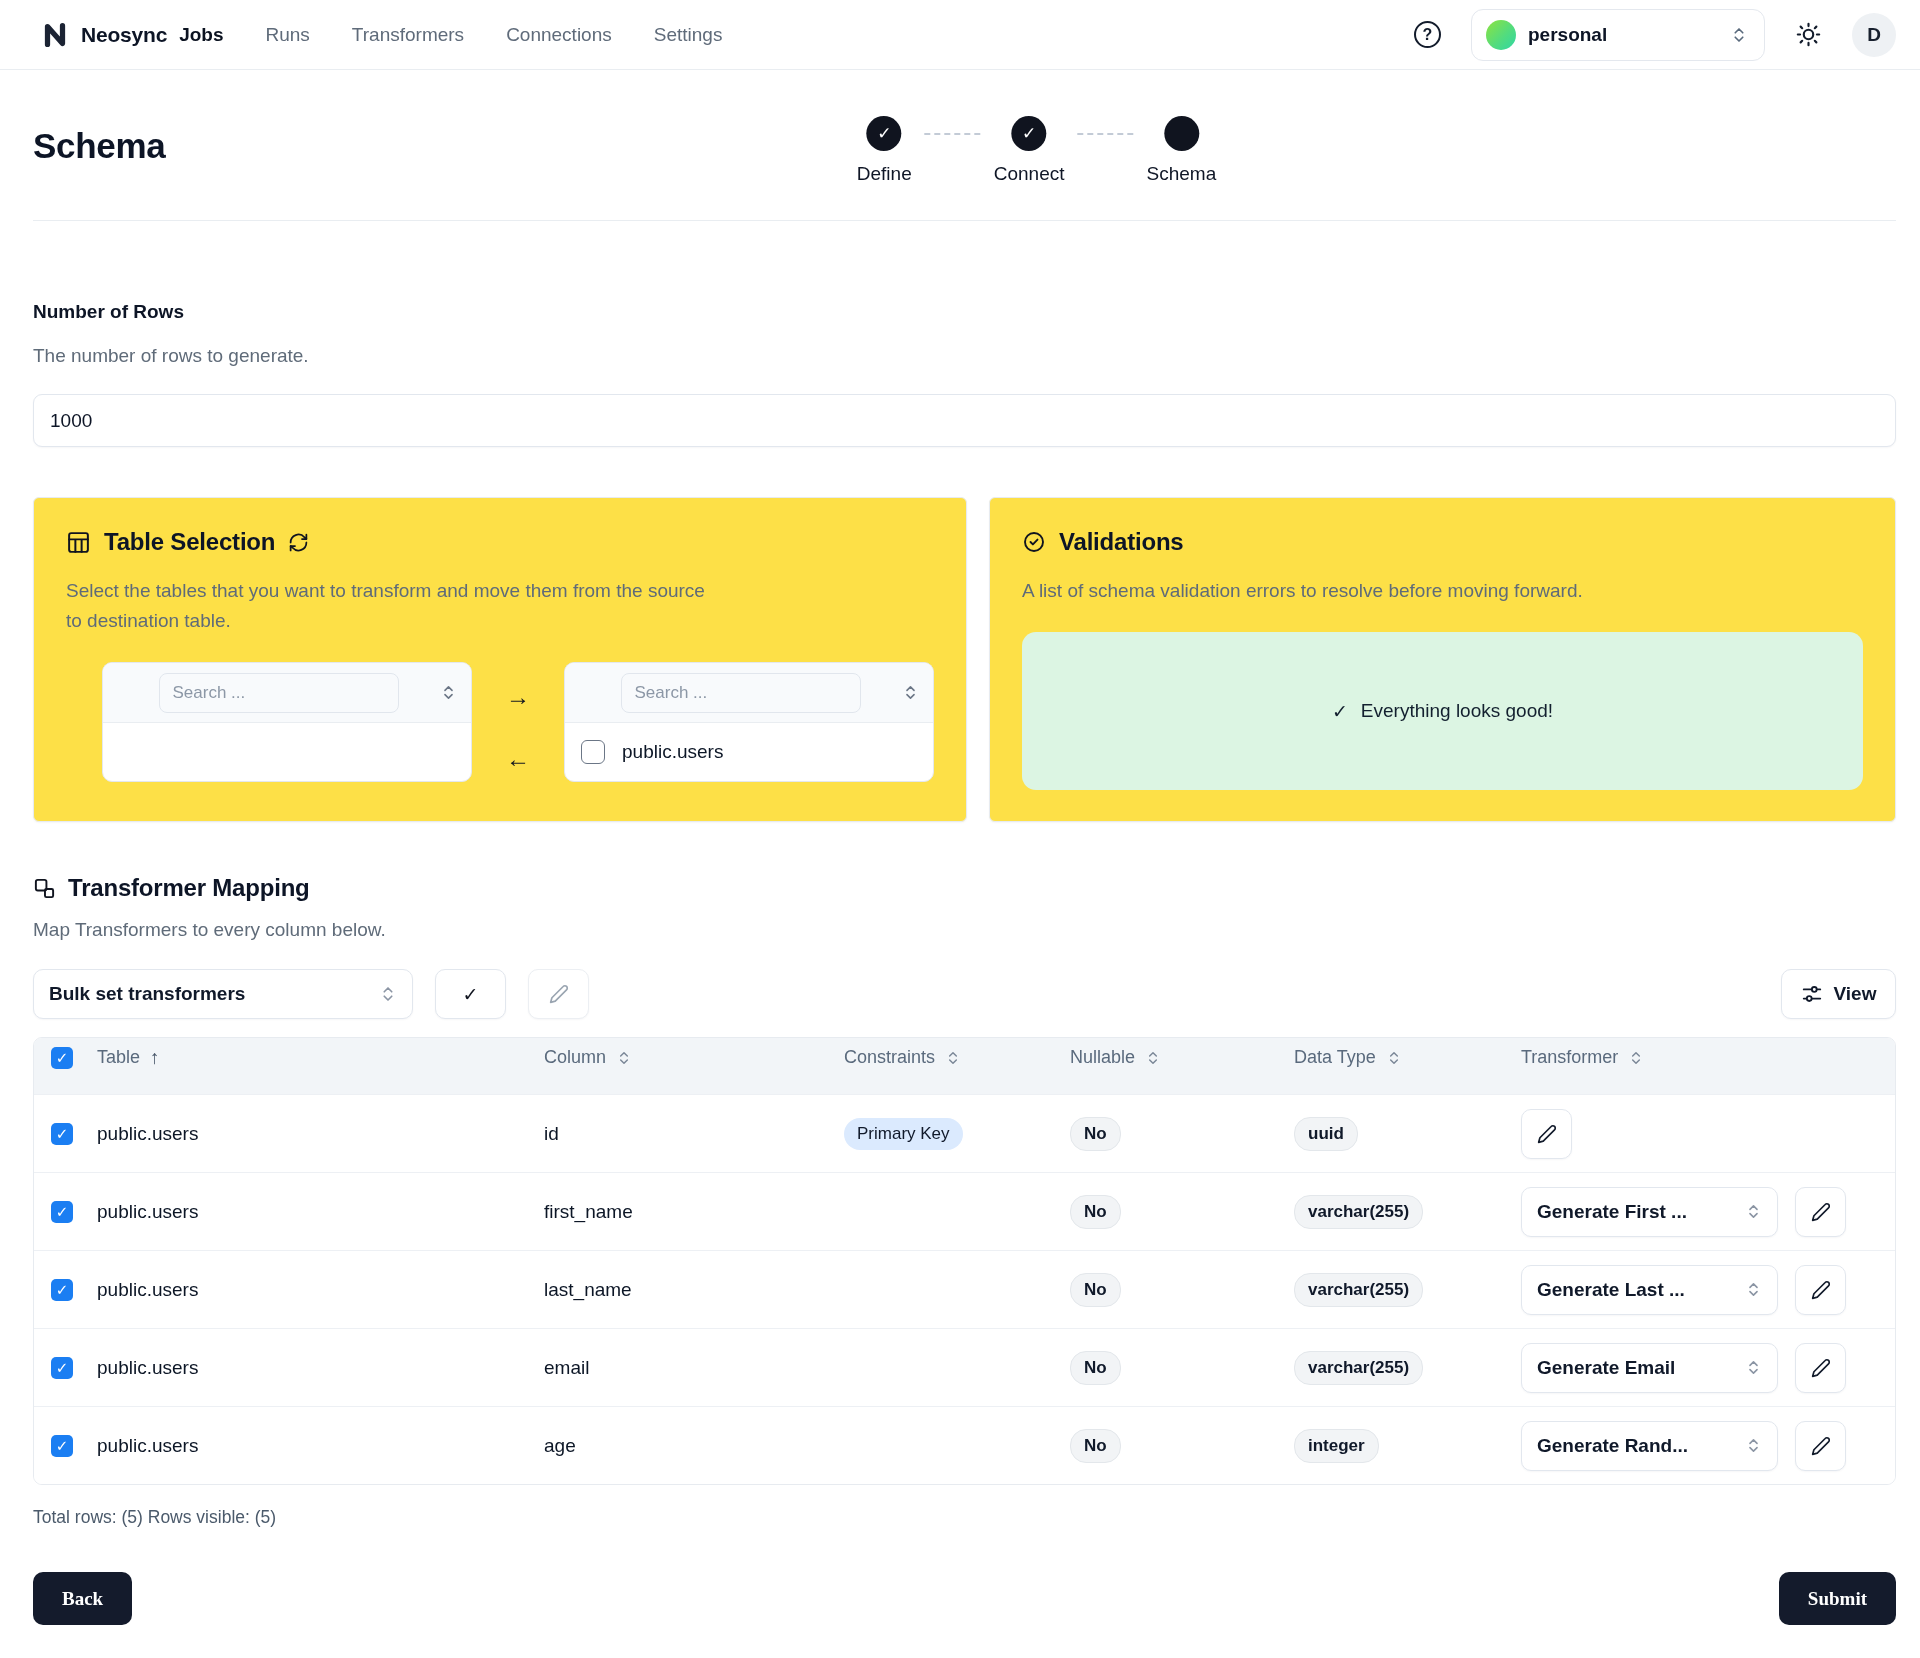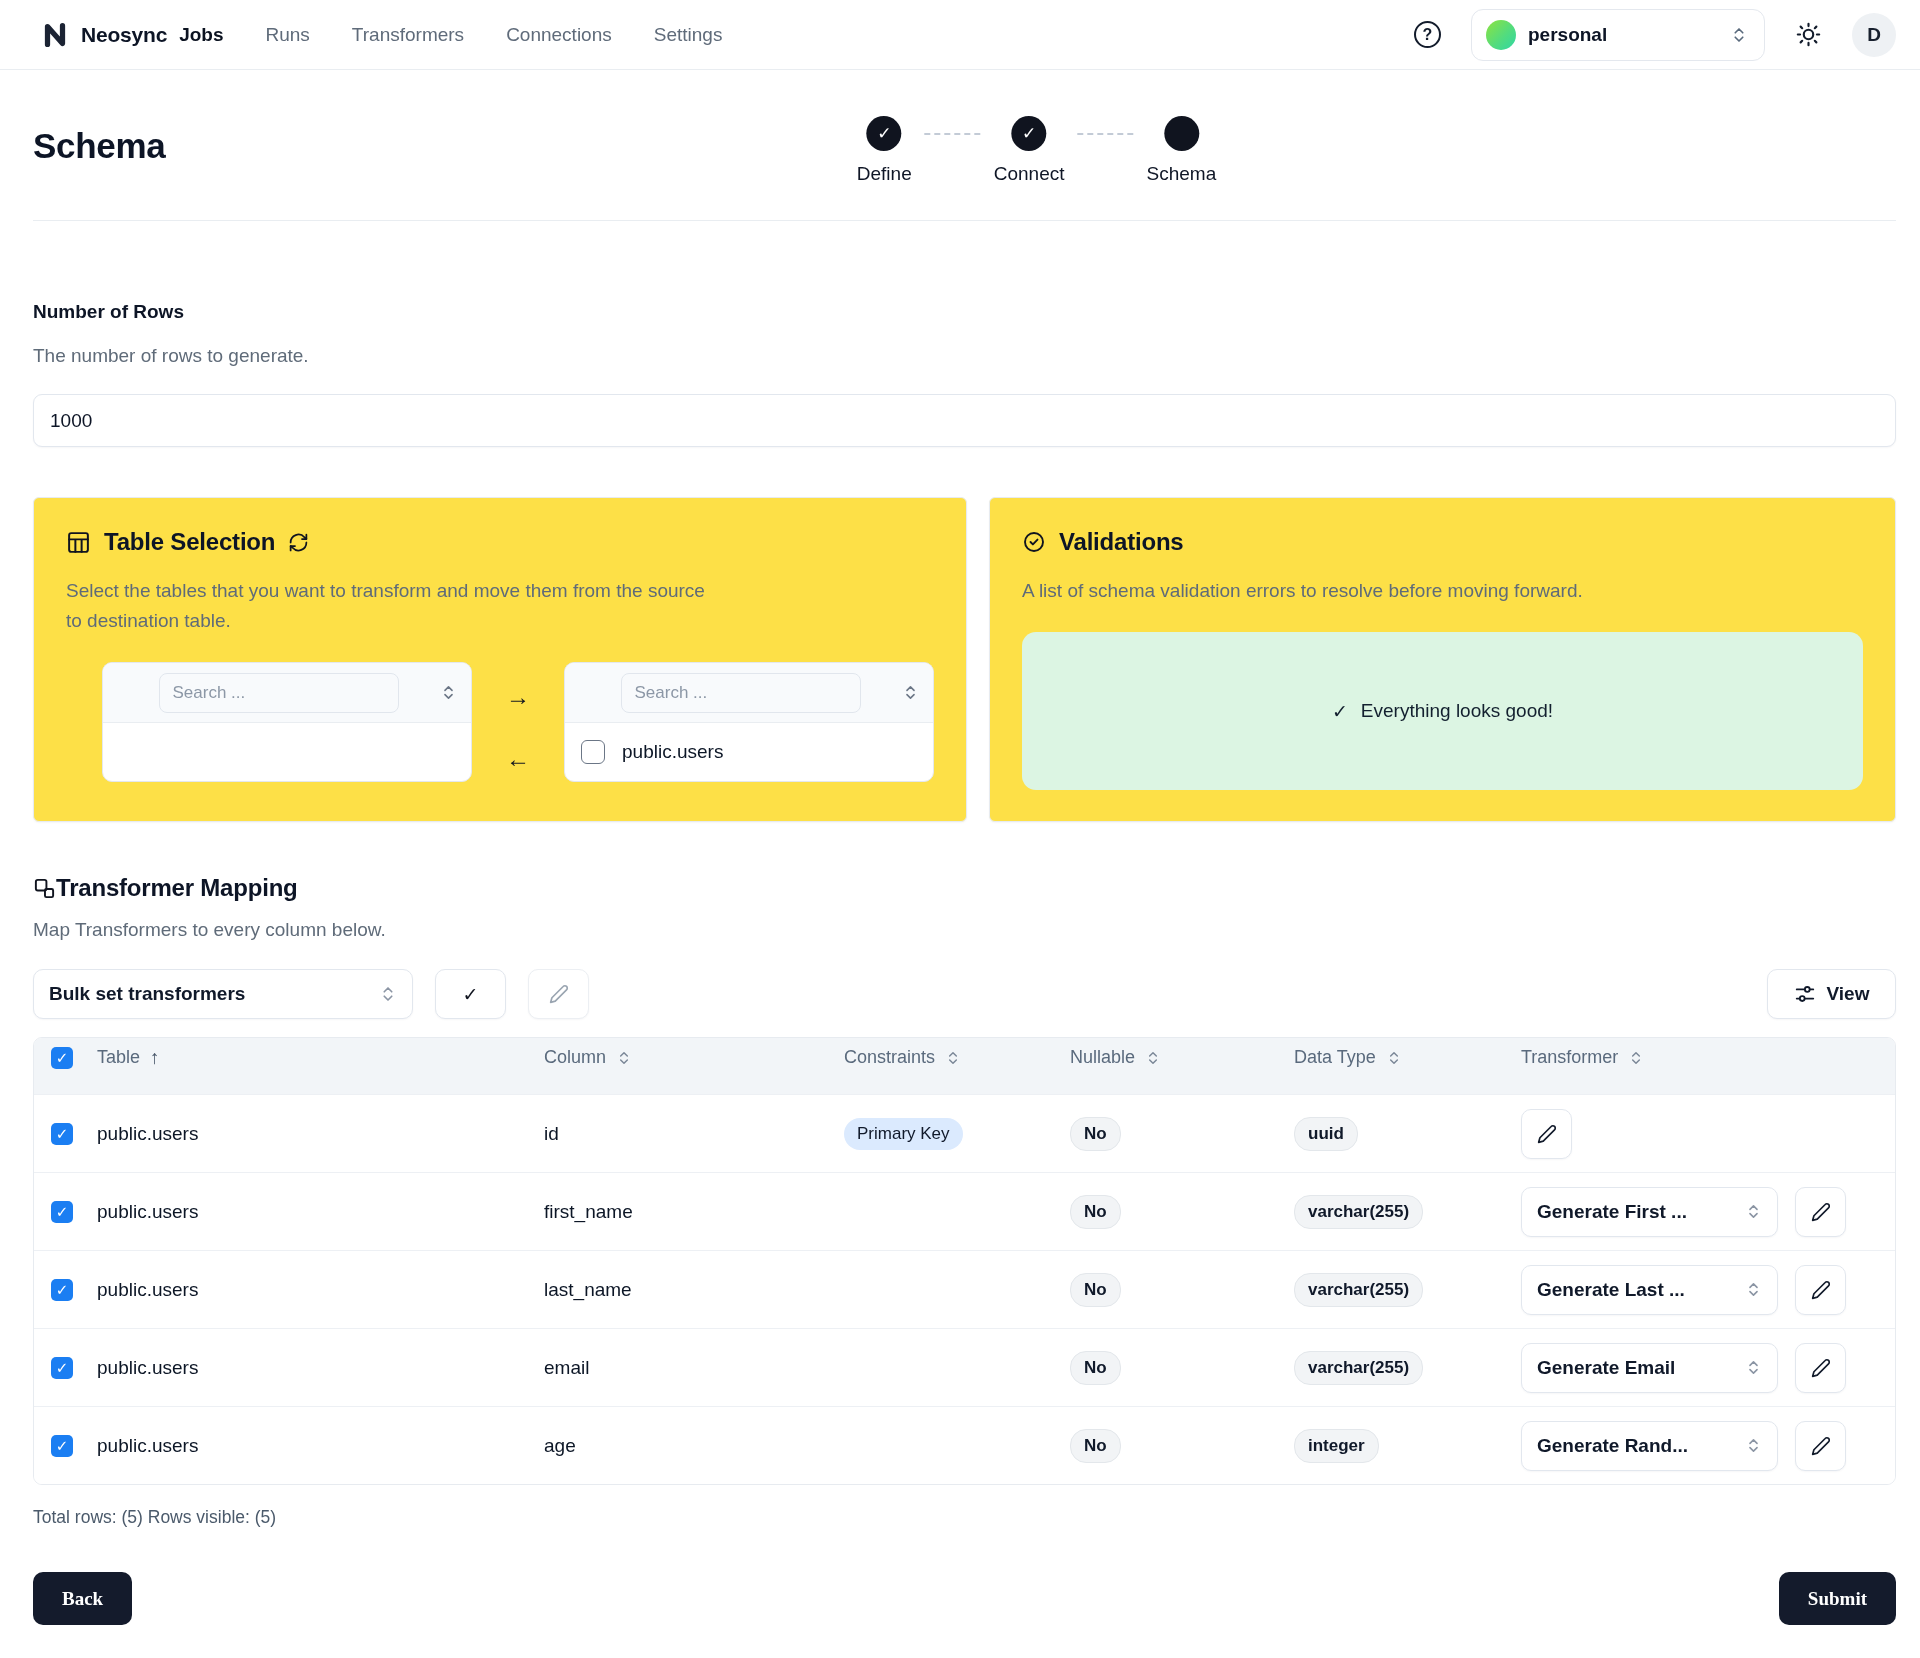--- a/index.html
+++ b/index.html
@@ -115,39 +115,39 @@
   
   .success-box {
     margin-top:26px; height:158px; border-radius:14px; background:#dcf5e3;
     display:flex; align-items:center; justify-content:center; gap:13px;
   }
   .success-check { font-size:19px; color:#13202f; }
   .success-text { font-size:19px; color:#13202f; }
 
   
   .mapping { margin-top:52px; }
-  .mapping-title-row { display:flex; align-items:center; }
+  .mapping-title-row { display:flex; align-items:center; gap:12px; }
   .mapping-title { font-size:24px; font-weight:700; letter-spacing:-0.2px; }
   .mapping-desc { margin-top:17px; font-size:19px; color:#5f6b79; }
   .toolbar { margin-top:28px; display:flex; align-items:center; }
   .select-box {
     height:50px; border:1px solid #e2e7ee; border-radius:10px; background:#fff;
     display:flex; align-items:center; justify-content:space-between;
     padding:0 15px; cursor:pointer; box-shadow:0 1px 2px rgba(16,24,40,.04);
   }
   .bulk-select { width:380px; margin-right:22px; }
   .select-label { font-size:19px; font-weight:600; color:#10192a; }
   .tool-btn {
     height:50px; border:1px solid #e2e7ee; border-radius:10px; background:#fff;
     display:flex; align-items:center; justify-content:center; cursor:pointer;
     box-shadow:0 1px 2px rgba(16,24,40,.04);
   }
   .apply-btn { width:71px; margin-right:22px; font-size:19px; color:#10141f; }
   .edit-tool-btn { width:61px; border-color:#eceff3; }
-  .view-btn { width:129px; margin-left:auto; gap:11px; font-size:19px; font-weight:600; color:#10192a; }
+  .view-btn { width:115px; margin-left:auto; gap:11px; font-size:19px; font-weight:600; color:#10192a; }
 
   
   .data-table {
     margin-top:18px; border:1px solid #e7ebf0; border-radius:9px; overflow:hidden;
   }
   .tgrid {
     display:grid; grid-template-columns:63px 447px 300px 226px 224px 227px 1fr;
     align-items:center;
   }
   .thead { height:56px; background:#f2f5f8; }

